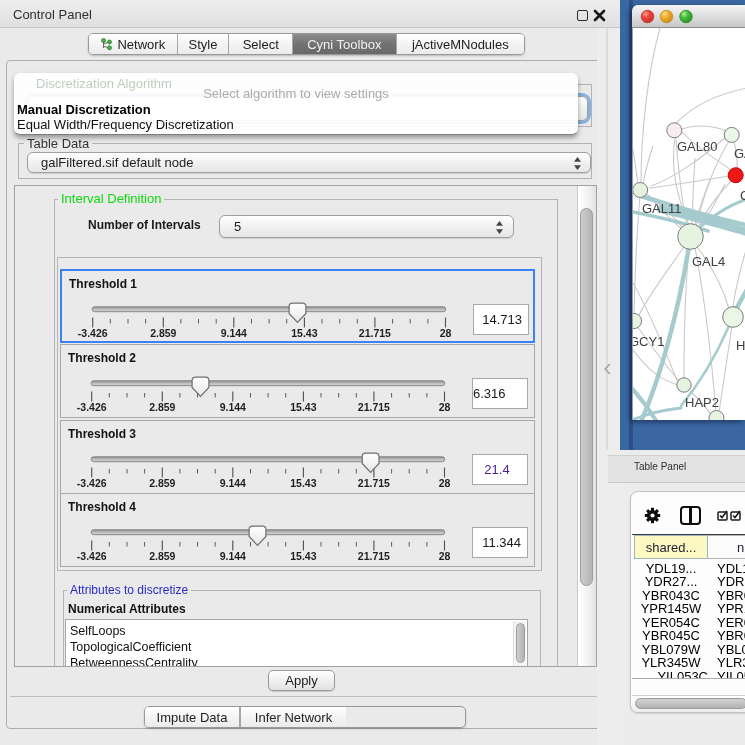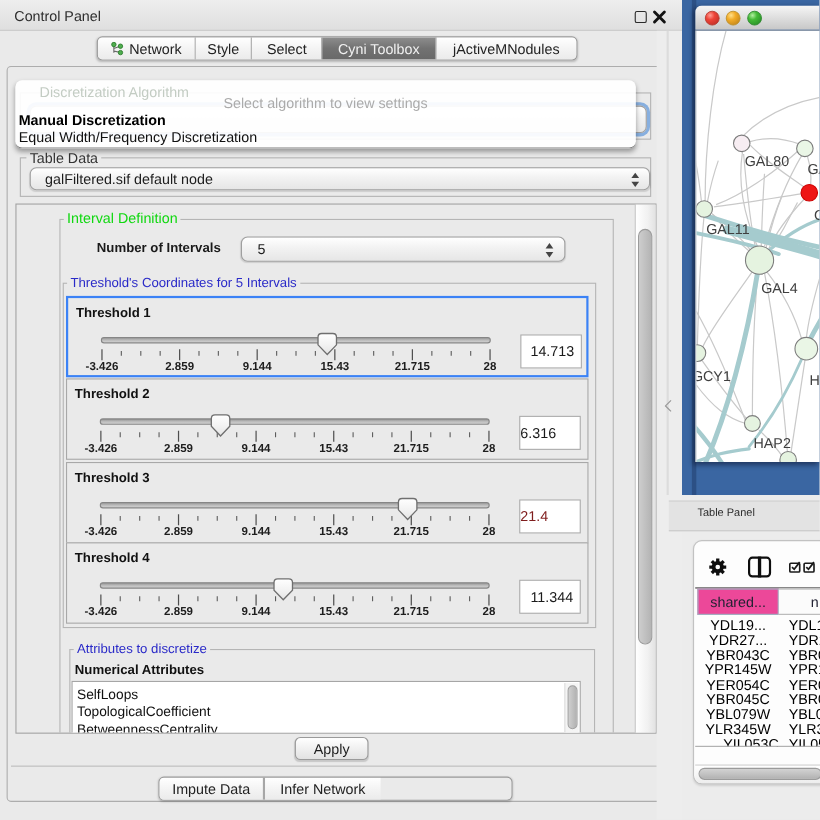--- a/index.html
+++ b/index.html
@@ -44,21 +44,20 @@
     </svg></div>
 <div class="ab" style="left:14px;top:185px;width:583px;height:482px;border:1px solid #a2a2a2;background:#eaeaea;overflow:hidden">
 <div class="ab" style="left:39px;top:13px;width:504px;height:500px;border:1px solid #b5b5b5"></div>
 <div class="ab gtitle" style="left:43px;top:5px;font-size:13px;color:#10d810">Interval Definition</div>
 <div class="ab" style="left:73px;top:32px;font-size:12px;font-weight:bold;color:#1a1a1a">Number of Intervals</div>
 <div class="ab combo" style="left:204px;top:29px;width:295px;height:23px;font-size:13px;color:#1c1c1c;line-height:22px;padding-left:14px">5<svg width="9" height="15" viewBox="0 0 9 15" style="position:absolute;right:9px;top:4px">
         <path d="M4.5 1 L8 5.8 L1 5.8 Z" fill="#444"></path>
         <path d="M4.5 14 L1 9.2 L8 9.2 Z" fill="#444"></path>
       </svg></div>
 <div class="ab" style="left:42px;top:71px;width:485px;height:314px;border:1px solid #b5b5b5"></div>
-<div class="ab gtitle" style="left:46px;top:64px;color:#2a2ac8">Threshold's Coordinates for 5 Intervals</div>
 <div class="ab" style="left:45px;top:82.5px;width:475px;height:74px;border:2px solid #3b82f6;background:#eaeaea">
 <div class="ab" style="left:7px;top:6px;font-size:12px;font-weight:bold;color:#111">Threshold 1</div>
 <svg class="ab" style="left:-1px;top:-1px" width="475" height="74" viewBox="0 0 475 74">
         <defs>
           <linearGradient id="gg" x1="0" y1="0" x2="0" y2="1">
             <stop offset="0" stop-color="#8d8d8d"></stop>
             <stop offset="0.45" stop-color="#b9b9b9"></stop>
             <stop offset="1" stop-color="#d6d6d6"></stop>
           </linearGradient>
           <linearGradient id="tg" x1="0" y1="0" x2="0" y2="1">
@@ -160,21 +159,21 @@
         <line x1="366.9" y1="49" x2="366.9" y2="53.5" stroke="#5c5c5c" stroke-width="1"></line>
         <line x1="384.5" y1="47.5" x2="384.5" y2="57.5" stroke="#4e4e4e" stroke-width="1.1"></line>
         <text x="31.7" y="66.5" font-size="10.5" font-weight="bold" fill="#1e1e1e" text-anchor="middle">-3.426</text>
         <text x="102.3" y="66.5" font-size="10.5" font-weight="bold" fill="#1e1e1e" text-anchor="middle">2.859</text>
         <text x="172.8" y="66.5" font-size="10.5" font-weight="bold" fill="#1e1e1e" text-anchor="middle">9.144</text>
         <text x="243.4" y="66.5" font-size="10.5" font-weight="bold" fill="#1e1e1e" text-anchor="middle">15.43</text>
         <text x="313.9" y="66.5" font-size="10.5" font-weight="bold" fill="#1e1e1e" text-anchor="middle">21.715</text>
         <text x="384.5" y="66.5" font-size="10.5" font-weight="bold" fill="#1e1e1e" text-anchor="middle">28</text>
         <path d="M 302.2 43.5 L 302.2 36.6 Q 302.2 33.2 305.6 33.2 L 315.6 33.2 Q 319.0 33.2 319.0 36.6 L 319.0 43.5 L 310.6 52.3 Z" fill="url(#tg)" stroke="#6f6f6f" stroke-width="1.2"></path>
       </svg>
-<div class="ab" style="left:411px;top:33px;width:56px;height:31px;background:#fff;border:1px solid #a9a9a9;font-size:13px;color:#7f1d1d;text-align:left;line-height:29px;padding-right:6px">21.4</div>
+<div class="ab" style="left:411px;top:33px;width:56px;height:31px;background:#fff;border:1px solid #a9a9a9;font-size:13px;color:#4c1d95;text-align:center;line-height:29px;padding-right:6px">21.4</div>
 </div>
 <div class="ab" style="left:45px;top:306.6px;width:475px;height:74px;border:1px solid #a8a8a8;background:#eaeaea">
 <div class="ab" style="left:7px;top:6px;font-size:12px;font-weight:bold;color:#111">Threshold 4</div>
 <svg class="ab" style="left:-1px;top:-1px" width="475" height="74" viewBox="0 0 475 74">
         <rect x="31.2" y="36.8" width="353.5" height="4.9" rx="2.4" fill="url(#gg)" stroke="#868686" stroke-width="1"></rect>
         <line x1="31.7" y1="47.5" x2="31.7" y2="57.5" stroke="#4e4e4e" stroke-width="1.1"></line>
         <line x1="49.3" y1="49" x2="49.3" y2="53.5" stroke="#5c5c5c" stroke-width="1"></line>
         <line x1="67.0" y1="49" x2="67.0" y2="53.5" stroke="#5c5c5c" stroke-width="1"></line>
         <line x1="84.6" y1="49" x2="84.6" y2="53.5" stroke="#5c5c5c" stroke-width="1"></line>
         <line x1="102.3" y1="47.5" x2="102.3" y2="57.5" stroke="#4e4e4e" stroke-width="1.1"></line>
@@ -342,21 +341,21 @@
 <div class="ab" style="left:58px;top:14px;width:2.5px;height:19px;background:#0e0e0e"></div>
 <svg class="ab" style="left:85.5px;top:17.5px" width="12" height="11" viewBox="0 0 12 11">
       <rect x="1" y="2" width="9" height="8" rx="1" fill="none" stroke="#1a1a1a" stroke-width="1.5"></rect>
       <path d="M3 5.5 L5 7.5 L10 1" fill="none" stroke="#1a1a1a" stroke-width="1.6"></path>
     </svg>
 <svg class="ab" style="left:99px;top:17.5px" width="12" height="11" viewBox="0 0 12 11">
       <rect x="1" y="2" width="9" height="8" rx="1" fill="none" stroke="#1a1a1a" stroke-width="1.5"></rect>
       <path d="M3 5.5 L5 7.5 L10 1" fill="none" stroke="#1a1a1a" stroke-width="1.6"></path>
     </svg>
 <div class="ab" style="left:1px;top:41.5px;width:114px;height:1.5px;background:#3c3c3c"></div>
-<div class="ab" style="left:3px;top:43px;width:74px;height:24px;background:#ec4899;border:1px solid #9bb6c4;font-size:13px;color:#223;text-align:center;line-height:23px">shared...</div>
+<div class="ab" style="left:3px;top:43px;width:74px;height:24px;background:#fef9c3;border:1px solid #9bb6c4;font-size:13px;color:#223;text-align:center;line-height:23px">shared...</div>
 <div class="ab" style="left:77px;top:43px;width:75px;height:24px;background:#fbfbfb;border:1px solid #b5b5b5;border-left:none;font-size:13px;color:#223;padding-left:29px;line-height:23px">n</div>
 <div class="ab" style="left:1px;top:68px;width:114px;height:118.5px;overflow:hidden;font-size:13px;color:#000">
 <div class="ab" style="left:2px;top:0.5px;width:74px;text-align:center">YDL19...</div>
 <div class="ab" style="left:85px;top:0.5px">YDL19</div>
 <div class="ab" style="left:2px;top:14.0px;width:74px;text-align:center">YDR27...</div>
 <div class="ab" style="left:85px;top:14.0px">YDR27</div>
 <div class="ab" style="left:2px;top:27.5px;width:74px;text-align:center">YBR043C</div>
 <div class="ab" style="left:85px;top:27.5px">YBR04</div>
 <div class="ab" style="left:2px;top:41.0px;width:74px;text-align:center">YPR145W</div>
 <div class="ab" style="left:85px;top:41.0px">YPR14</div>

